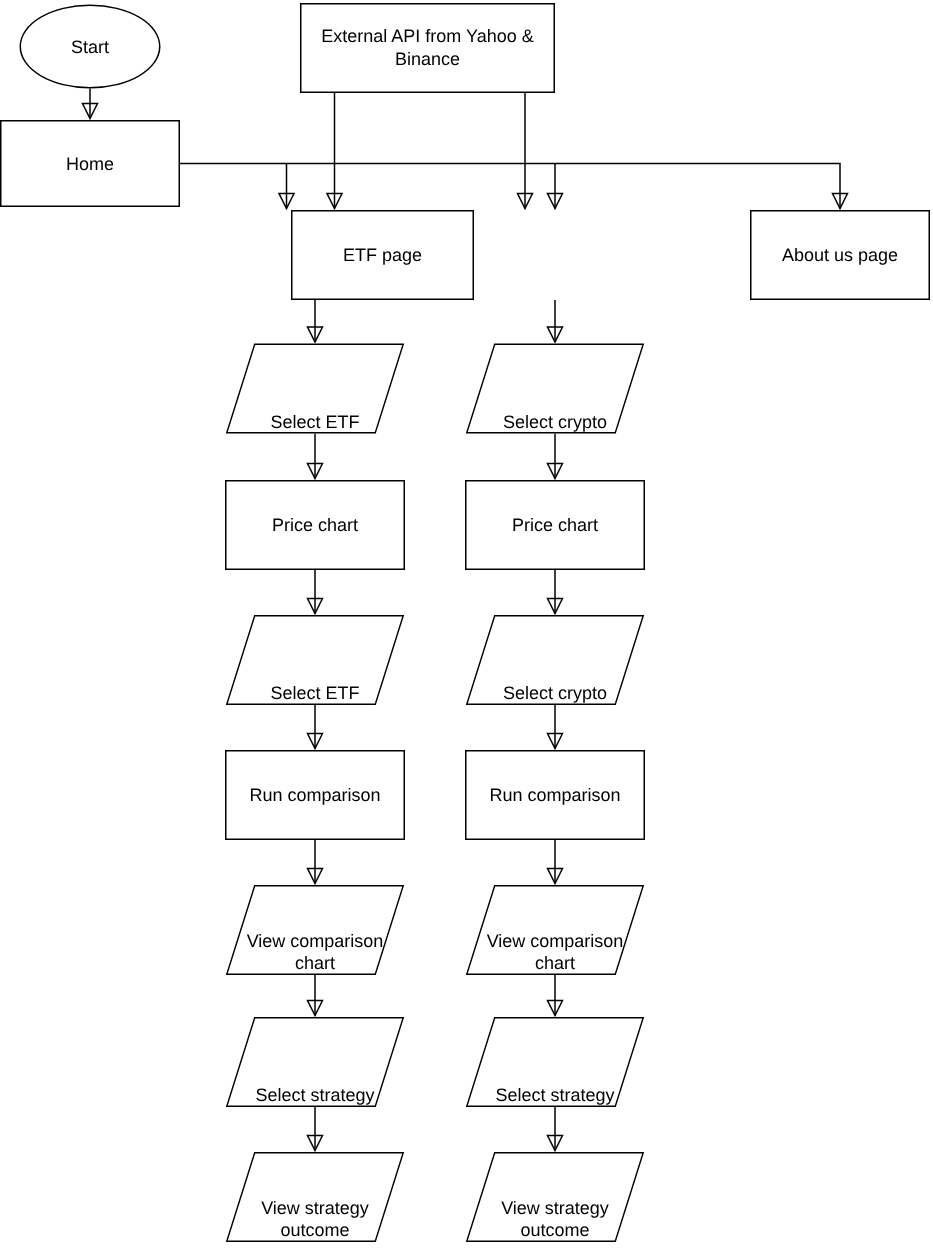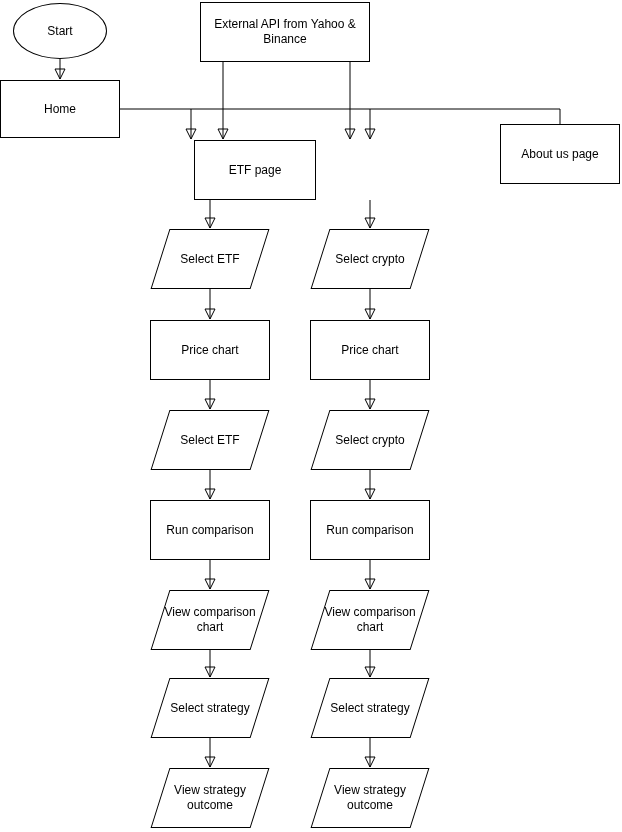--- a/index.html
+++ b/index.html
@@ -37,21 +37,21 @@
     background: #ffffff;
     box-sizing: border-box;
   }
   .shape-ellipse {
     border: 1px solid #000000;
     border-radius: 50%;
     background: #ffffff;
     box-sizing: border-box;
     align-items: center;
   }
-  .shape-para { background: transparent; }
+  .shape-para { background: transparent; align-items: flex-end; }
   .shape-para::before {
     content: "";
     position: absolute;
     left: 10px; right: 10px; top: 0; bottom: 0;
     background: #ffffff;
     border: 1px solid #000000;
     transform: skewX(-17.5deg);
     box-sizing: border-box;
   }
 </style>
@@ -101,21 +101,21 @@
 
   <div class="node shape-rect" style="left:200px; top:2px; width:170px; height:60px;">
     <span>External API from Yahoo &amp; Binance</span>
   </div>
 
   <div class="node shape-rect" style="left:149px; top:140px; width:122px; height:60px;margin-left:45px;">
     <span>ETF page</span>
   </div>
 
 
-  <div class="node shape-rect" style="left:500px; top:124px; width:120px; height:60px;">
+  <div class="node shape-rect" style="left:500px; top:140px; width:120px; height:60px;">
     <span>About us page</span>
   </div>
 
   <div class="node shape-para" style="left:150px; top:229px; width:120px; height:60px;">
     <span>Select ETF</span>
   </div>
 
   <div class="node shape-rect" style="left:150px; top:320px; width:120px; height:60px;">
     <span>Price chart</span>
   </div>

